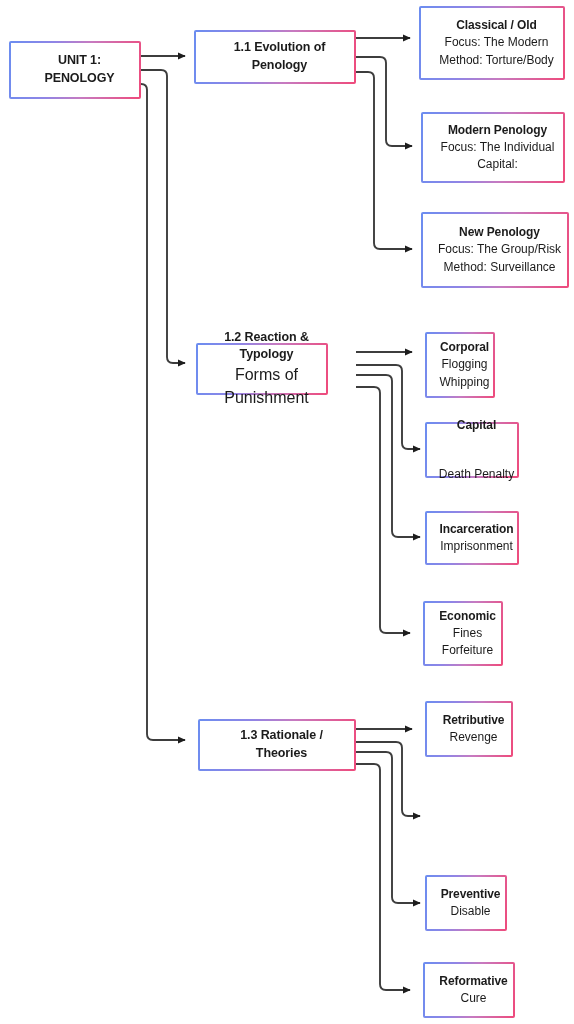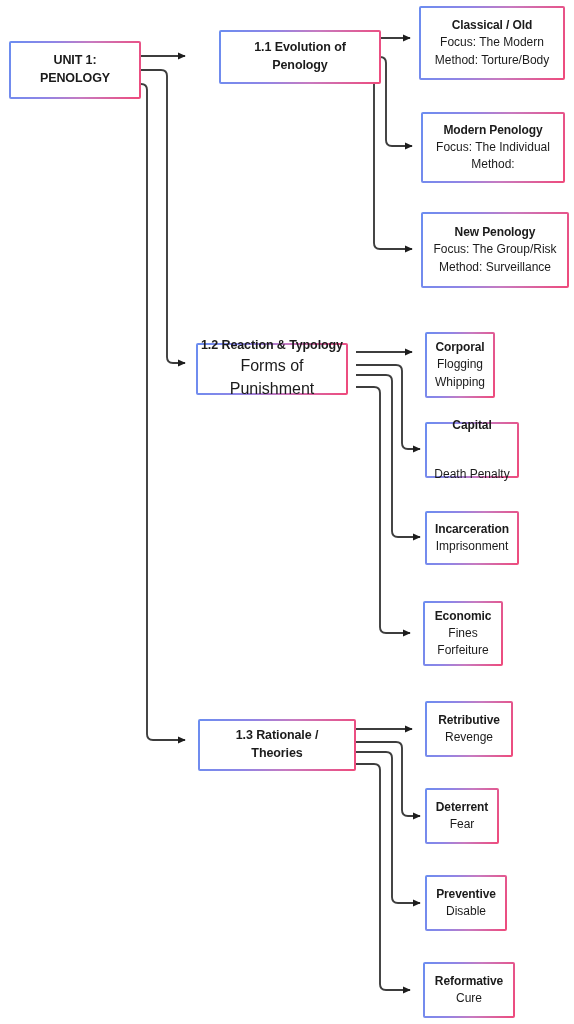--- a/index.html
+++ b/index.html
@@ -36,20 +36,21 @@
     flex-direction: column;
     align-items: center;
     justify-content: center;
     text-align: center;
     color: #1b1b1b;
     background-origin: border-box;
     background-clip: padding-box, border-box;
     background-image:
       linear-gradient(#ffffff, #ffffff),
       linear-gradient(100deg, #6b8df0 0%, #8f85e6 32%, #c77ac0 58%, #ef4a7b 100%);
+    padding-left: 9px;
   }
   .node .ttl {
     font-weight: bold;
     line-height: 1.42;
     letter-spacing: -0.1px;
   }
   .node .sub {
     font-weight: normal;
     line-height: 1.42;
   }
@@ -92,44 +93,44 @@
       <path d="M356,752 H386 Q392,752 392,758 V897 Q392,903 398,903 H420" marker-end="url(#ah)"></path>
       <path d="M356,764 H374 Q380,764 380,770 V984 Q380,990 386,990 H410" marker-end="url(#ah)"></path>
     </g>
   </svg>
 
   <div class="node root" style="left:9px; top:41px; width:132px; height:58px;">
     <div class="ttl">UNIT 1:</div>
     <div class="ttl">PENOLOGY</div>
   </div>
 
-  <div class="node branch" style="left:194px; top:30px; width:162px; height:54px;margin-left:25px;">
+  <div class="node branch" style="left:194px; top:30px; width:162px; height:54px;">
     <div class="ttl">1.1 Evolution of</div>
     <div class="ttl">Penology</div>
   </div>
 
   <div class="node leaf" style="left:419px; top:6px; width:146px; height:74px;">
     <div class="ttl">Classical / Old</div>
     <div class="sub">Focus: The Modern</div>
     <div class="sub">Method: Torture/Body</div>
   </div>
 
   <div class="node leaf" style="left:421px; top:112px; width:144px; height:71px;">
     <div class="ttl">Modern Penology</div>
     <div class="sub">Focus: The Individual</div>
-    <div class="sub">Method:</div>
+    <div class="sub">Capital:</div>
   </div>
 
   <div class="node leaf" style="left:421px; top:212px; width:148px; height:76px;">
     <div class="ttl">New Penology</div>
     <div class="sub">Focus: The Group/Risk</div>
     <div class="sub">Method: Surveillance</div>
   </div>
 
-  <div class="node branch" style="left:196px; top:343px; width:152px; height:52px;">
+  <div class="node branch" style="left:196px; top:343px; width:132px; height:52px;">
     <div class="ttl">1.2 Reaction &amp; Typology</div>
     <div class="sub">Forms of Punishment</div>
   </div>
 
   <div class="node leaf" style="left:425px; top:332px; width:70px; height:66px;">
     <div class="ttl">Corporal</div>
     <div class="sub">Flogging</div>
     <div class="sub">Whipping</div>
   </div>
 
@@ -152,24 +153,20 @@
   <div class="node branch" style="left:198px; top:719px; width:158px; height:52px;">
     <div class="ttl">1.3 Rationale /</div>
     <div class="ttl">Theories</div>
   </div>
 
   <div class="node leaf" style="left:425px; top:701px; width:88px; height:56px;">
     <div class="ttl">Retributive</div>
     <div class="sub">Revenge</div>
   </div>
 
-  <div class="node leaf" style="left:425px; top:788px; width:74px; height:56px;">
-    <div class="ttl">Deterrent</div>
-    <div class="sub">Fear</div>
-  </div>
 
   <div class="node leaf" style="left:425px; top:875px; width:82px; height:56px;">
     <div class="ttl">Preventive</div>
     <div class="sub">Disable</div>
   </div>
 
   <div class="node leaf" style="left:423px; top:962px; width:92px; height:56px;">
     <div class="ttl">Reformative</div>
     <div class="sub">Cure</div>
   </div>

